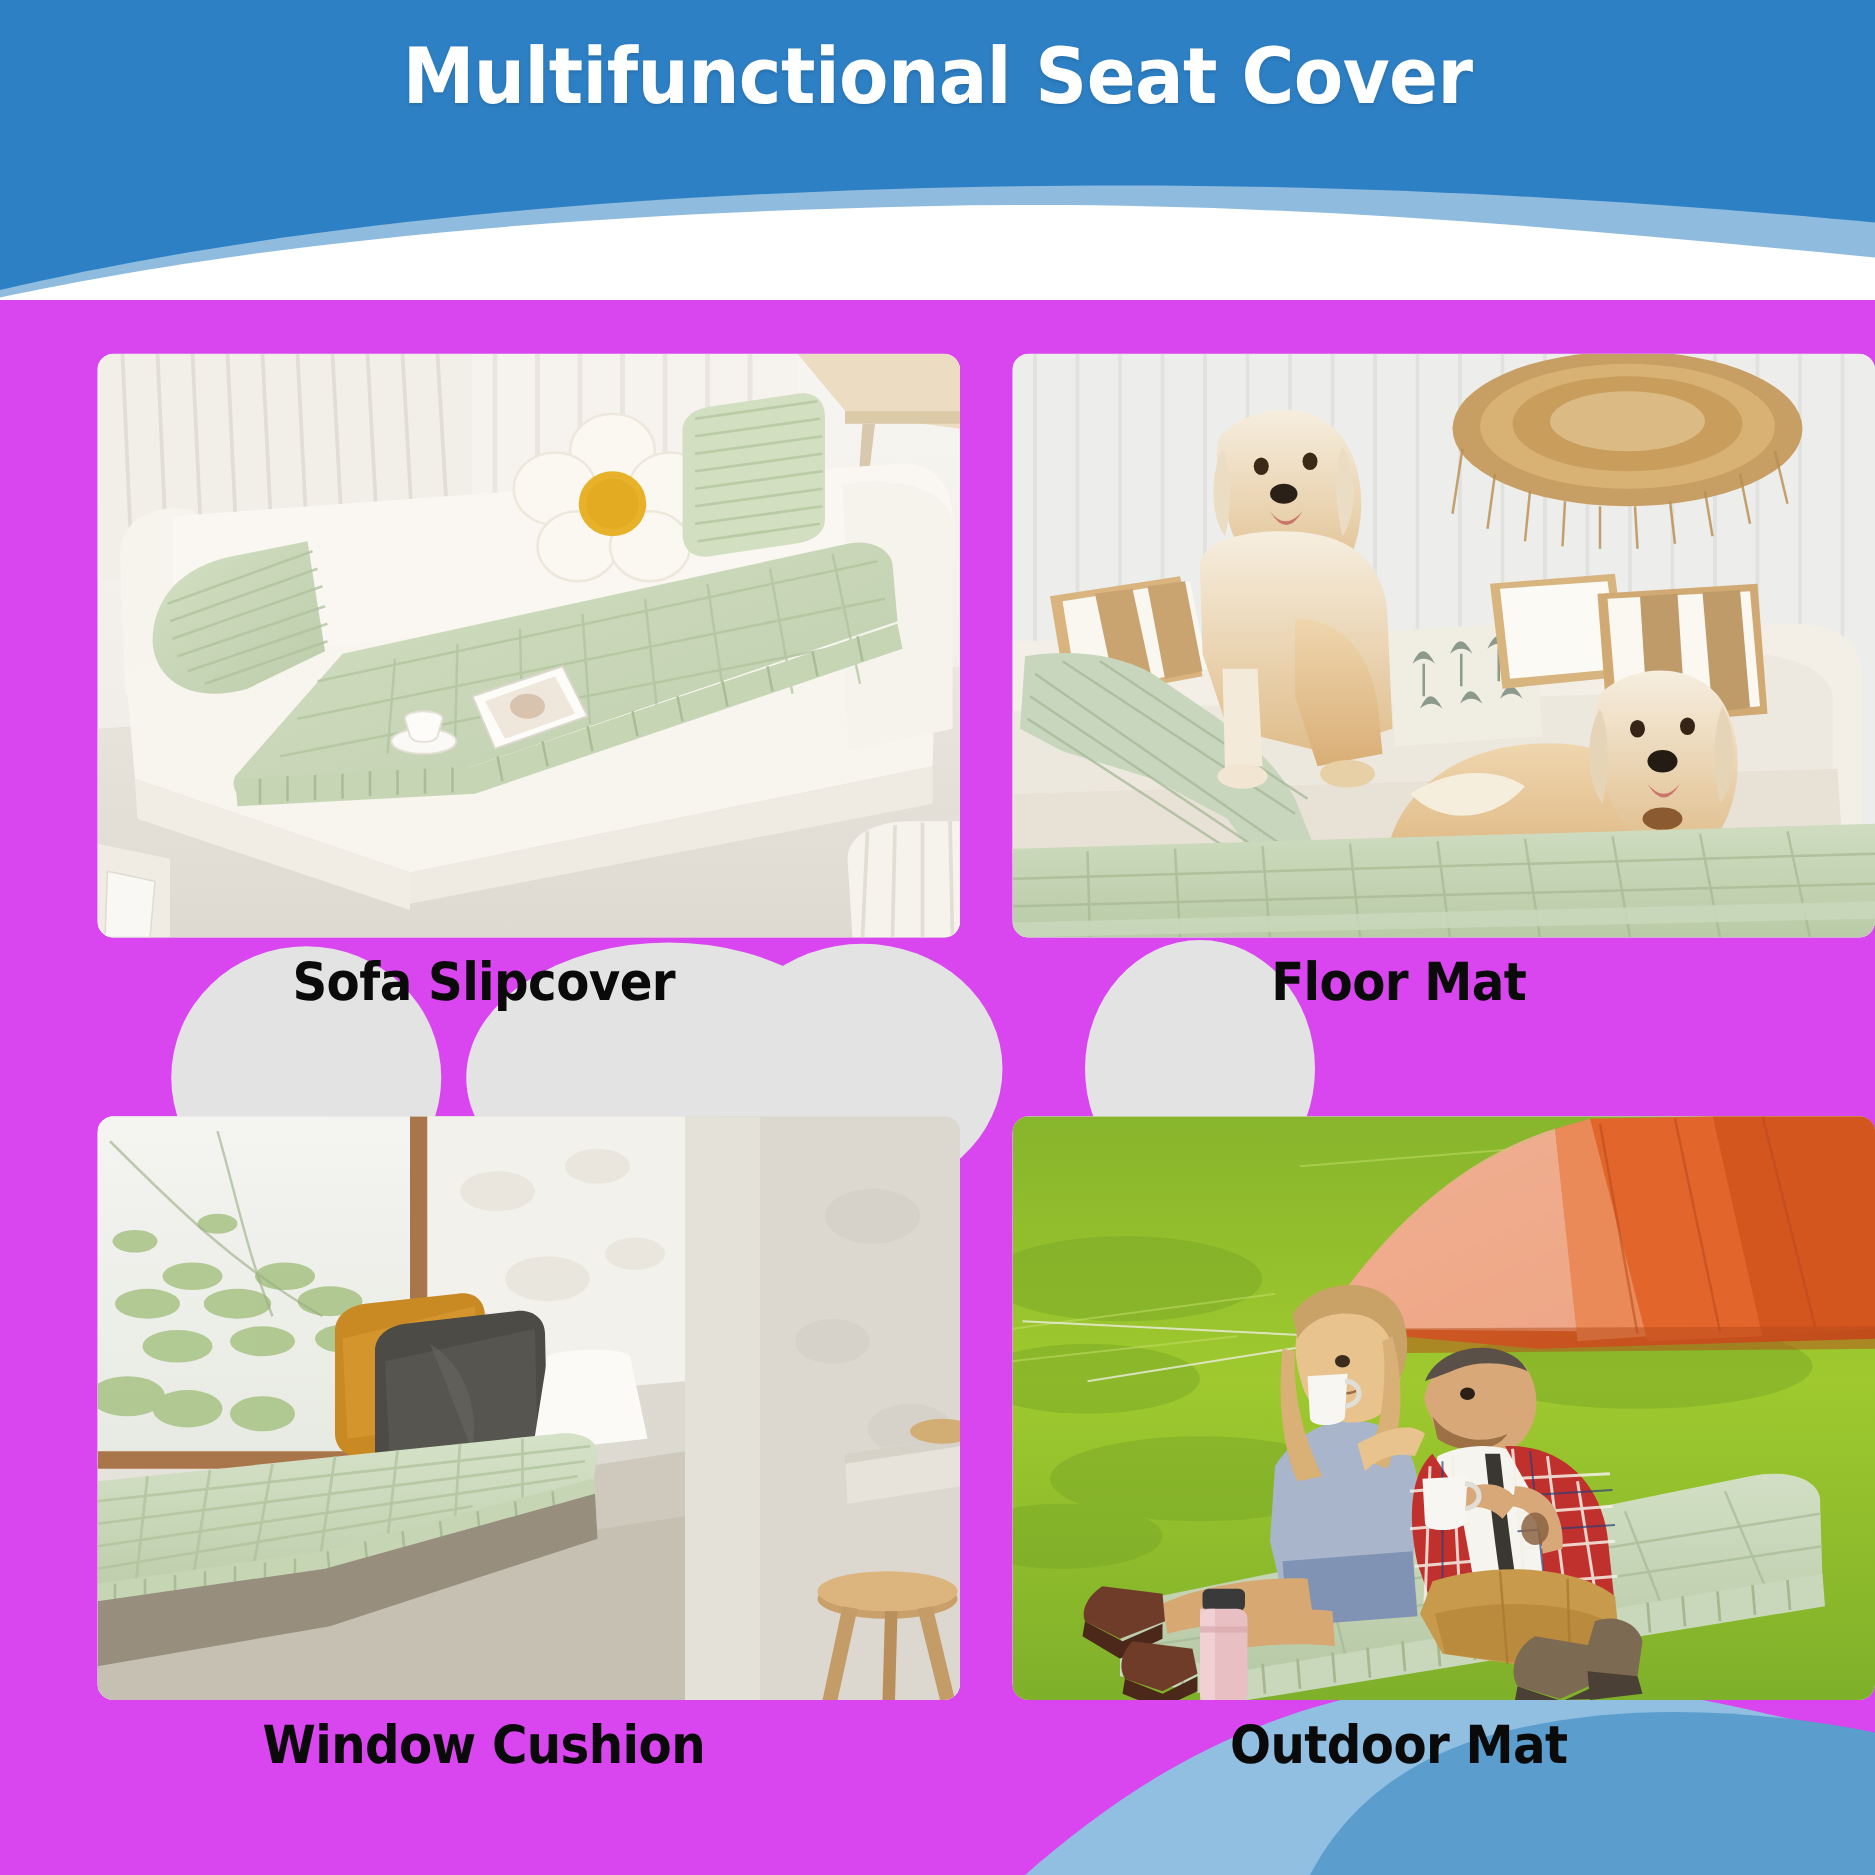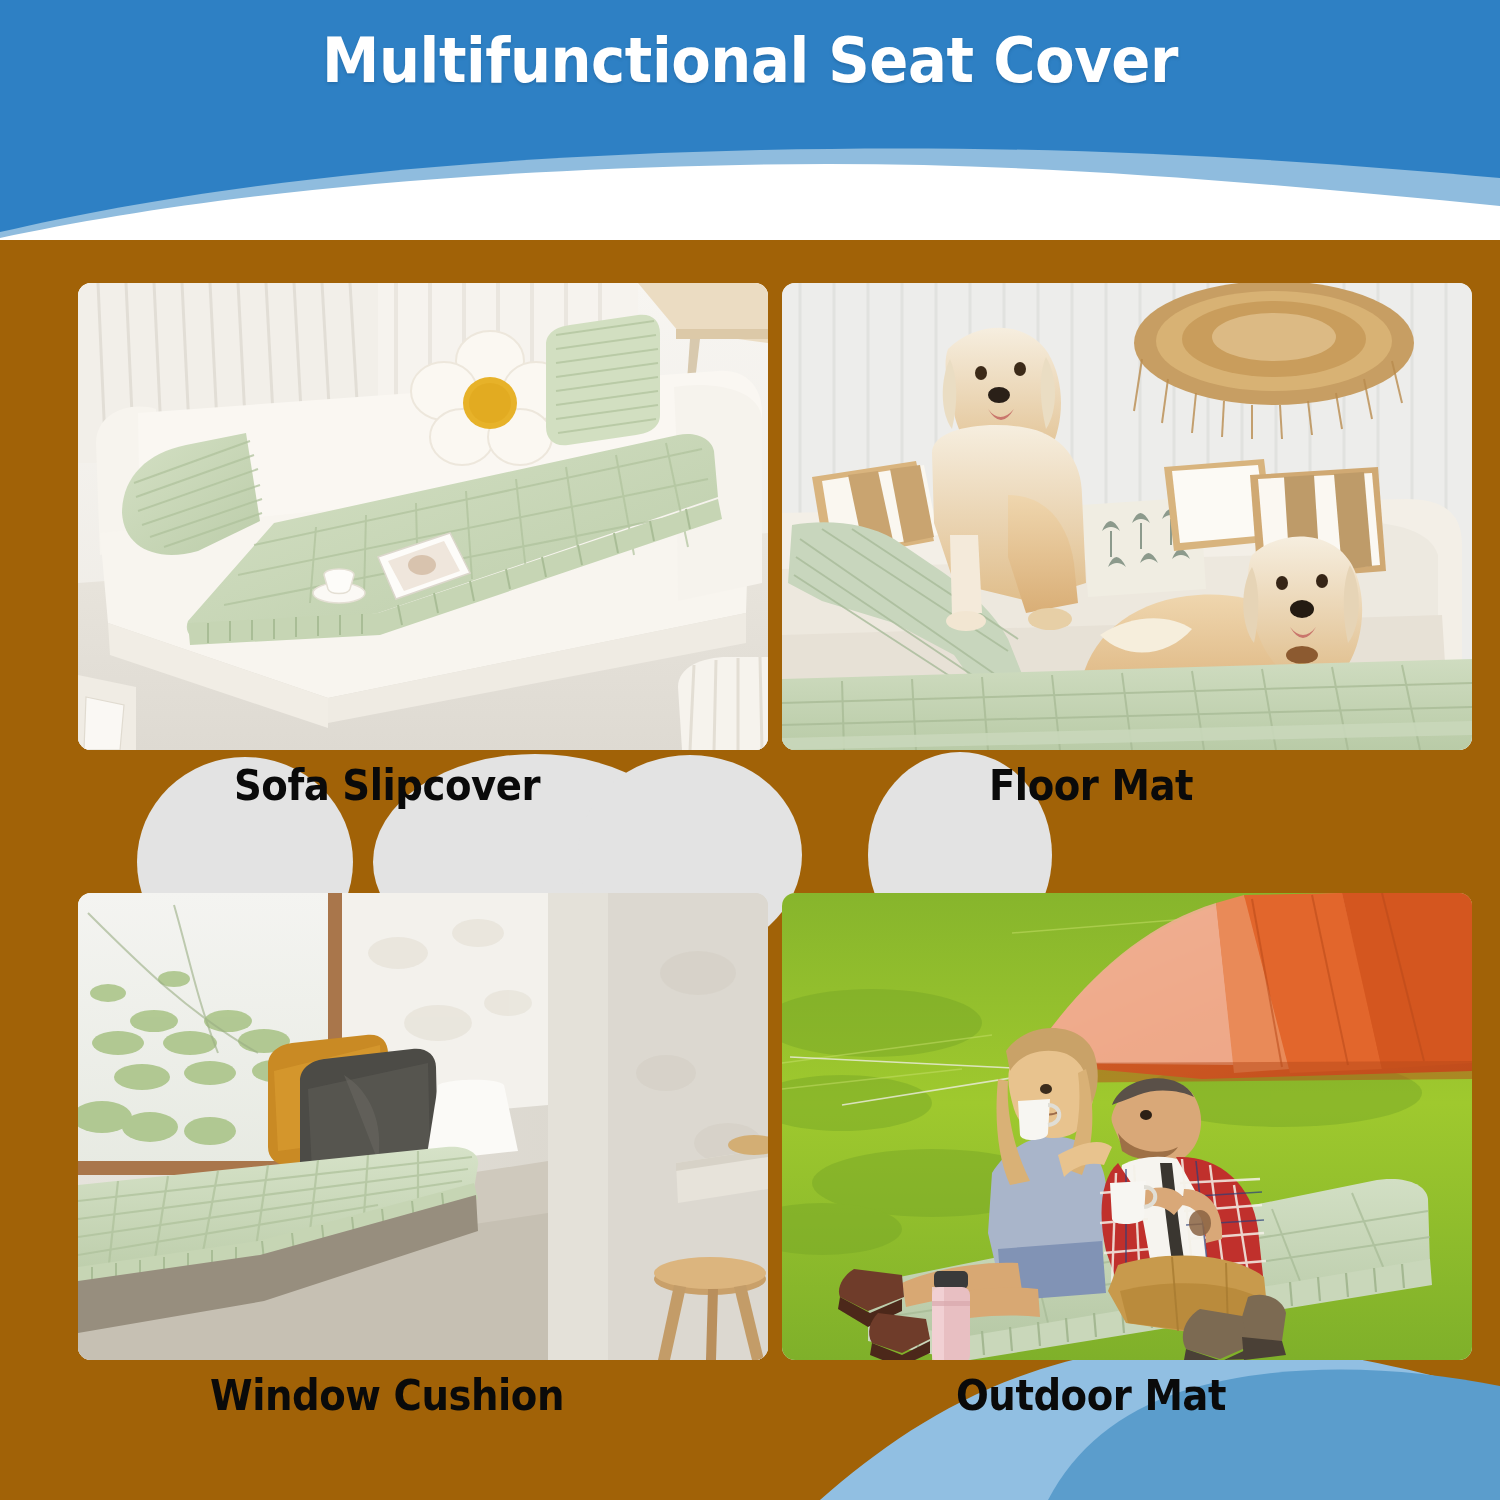--- a/index.html
+++ b/index.html
@@ -7,21 +7,21 @@
   html, body {
     width: 1500px; height: 1500px;
     background: #ffffff;
     font-family: "Liberation Sans", sans-serif;
     overflow: hidden;
   }
 
   #page {
     position: relative;
     width: 1500px; height: 1500px;
-    background: #a16207;
+    background: #d946ef;
     overflow: hidden;
   }
 
   
   .header-band {
     position: absolute;
     left: 0; top: 0;
     width: 1500px; height: 240px;
     overflow: hidden;
     z-index: 1;
@@ -64,21 +64,21 @@
     z-index: 4;
   }
 
   .cell {
     position: absolute;
     width: 690px; height: 583px; padding-left: 36px;
   }
   .cell.r0 { top: 0; }
   .cell.r1 { top: 610px; }
   .cell.c0 { left: 0; }
-  .cell.c1 { left: 704px; }
+  .cell.c1 { left: 732px; }
 
   .photo {
     position: relative;
     width: 690px; height: 467px;
     border-radius: 13px;
     overflow: hidden;
     background: #e9e9e6;
   }
   .photo svg { display: block; width: 690px; height: 467px; }
 

